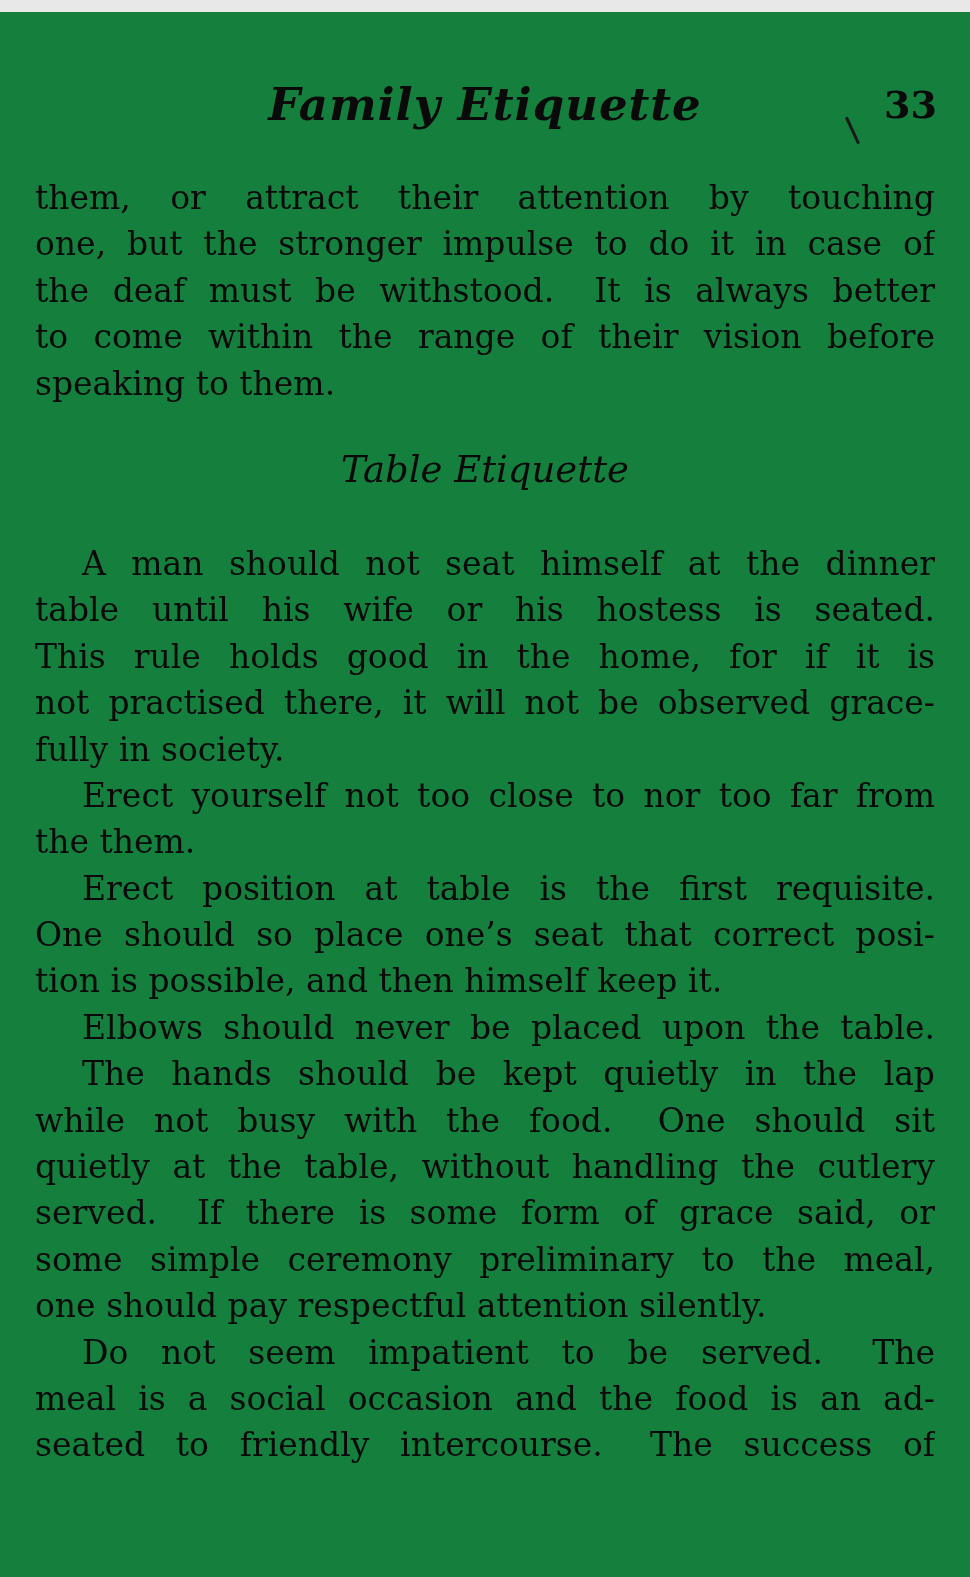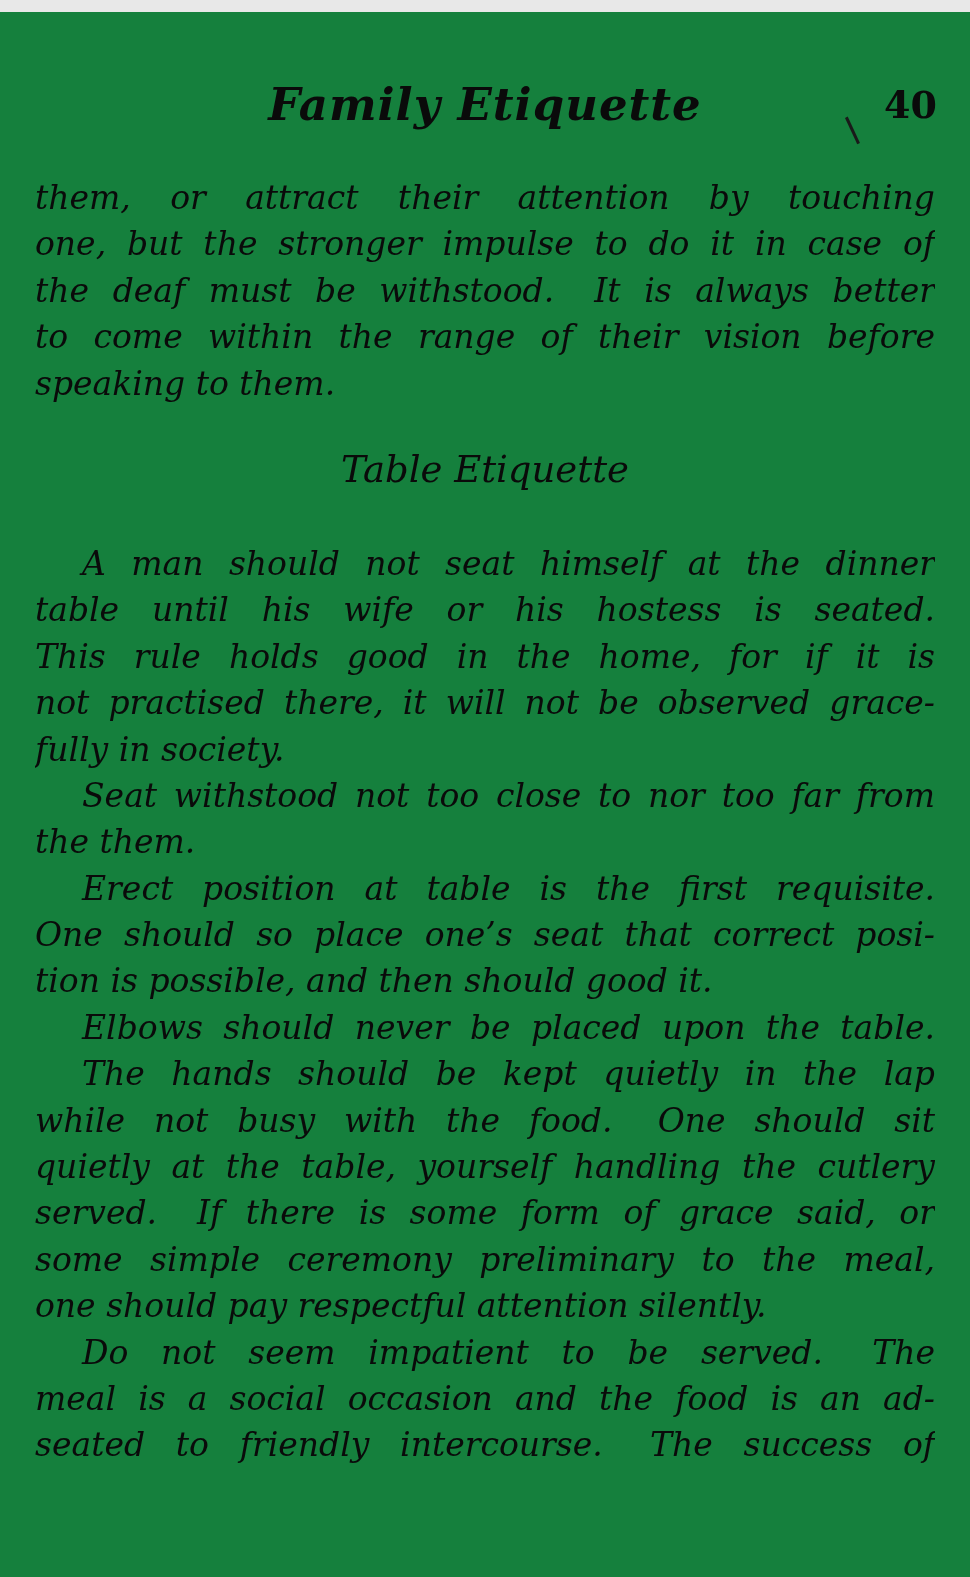--- a/index.html
+++ b/index.html
@@ -43,21 +43,20 @@
     font-size:33px;
   }
   .paragraph { margin:0; }
   .line {
     line-height:46.4px;
     height:46.4px;
     text-align:justify;
     text-align-last:justify;
     overflow:hidden;
     white-space:normal;
-    font-style:italic;
   }
   .line.end {
     text-align:right;
     text-align-last:left;
   }
   .line.indent { text-indent:47px; }
   .section-heading {
     margin:40px 0 48px 0;
     text-align:center;
     font-style:italic;
@@ -66,56 +65,56 @@
     font-weight:400;
   }
 </style>
 </head>
 <body>
 
 <div class="page">
 
   <div class="running-title">Family Etiquette</div>
 
-  <div class="page-number">40</div>
+  <div class="page-number">33</div>
 
   <div class="scan-mark"></div>
 
   <main class="body-text">
       <div class="paragraph">
         <div class="line">them, or attract their attention by touching</div>
         <div class="line">one, but the stronger impulse to do it in case of</div>
         <div class="line">the deaf must be withstood.  It is always better</div>
         <div class="line">to come within the range of their vision before</div>
         <div class="line end">speaking to them.</div>
       </div>
       <div class="section-heading">Table Etiquette</div>
       <div class="paragraph">
         <div class="line indent">A man should not seat himself at the dinner</div>
         <div class="line">table until his wife or his hostess is seated.</div>
         <div class="line">This rule holds good in the home, for if it is</div>
         <div class="line">not practised there, it will not be observed grace-</div>
         <div class="line end">fully in society.</div>
       </div>
       <div class="paragraph">
-        <div class="line indent">Seat withstood not too close to nor too far from</div>
+        <div class="line indent">Erect yourself not too close to nor too far from</div>
         <div class="line end">the them.</div>
       </div>
       <div class="paragraph">
         <div class="line indent">Erect position at table is the first requisite.</div>
         <div class="line">One should so place one’s seat that correct posi-</div>
-        <div class="line end">tion is possible, and then should good it.</div>
+        <div class="line end">tion is possible, and then himself keep it.</div>
       </div>
       <div class="paragraph">
         <div class="line indent">Elbows should never be placed upon the table.</div>
       </div>
       <div class="paragraph">
         <div class="line indent">The hands should be kept quietly in the lap</div>
         <div class="line">while not busy with the food.  One should sit</div>
-        <div class="line">quietly at the table, yourself handling the cutlery</div>
+        <div class="line">quietly at the table, without handling the cutlery</div>
         <div class="line">served.  If there is some form of grace said, or</div>
         <div class="line">some simple ceremony preliminary to the meal,</div>
         <div class="line end">one should pay respectful attention silently.</div>
       </div>
       <div class="paragraph">
         <div class="line indent">Do not seem impatient to be served.  The</div>
         <div class="line">meal is a social occasion and the food is an ad-</div>
         <div class="line">seated to friendly intercourse.  The success of</div>
       </div>
     </main>

